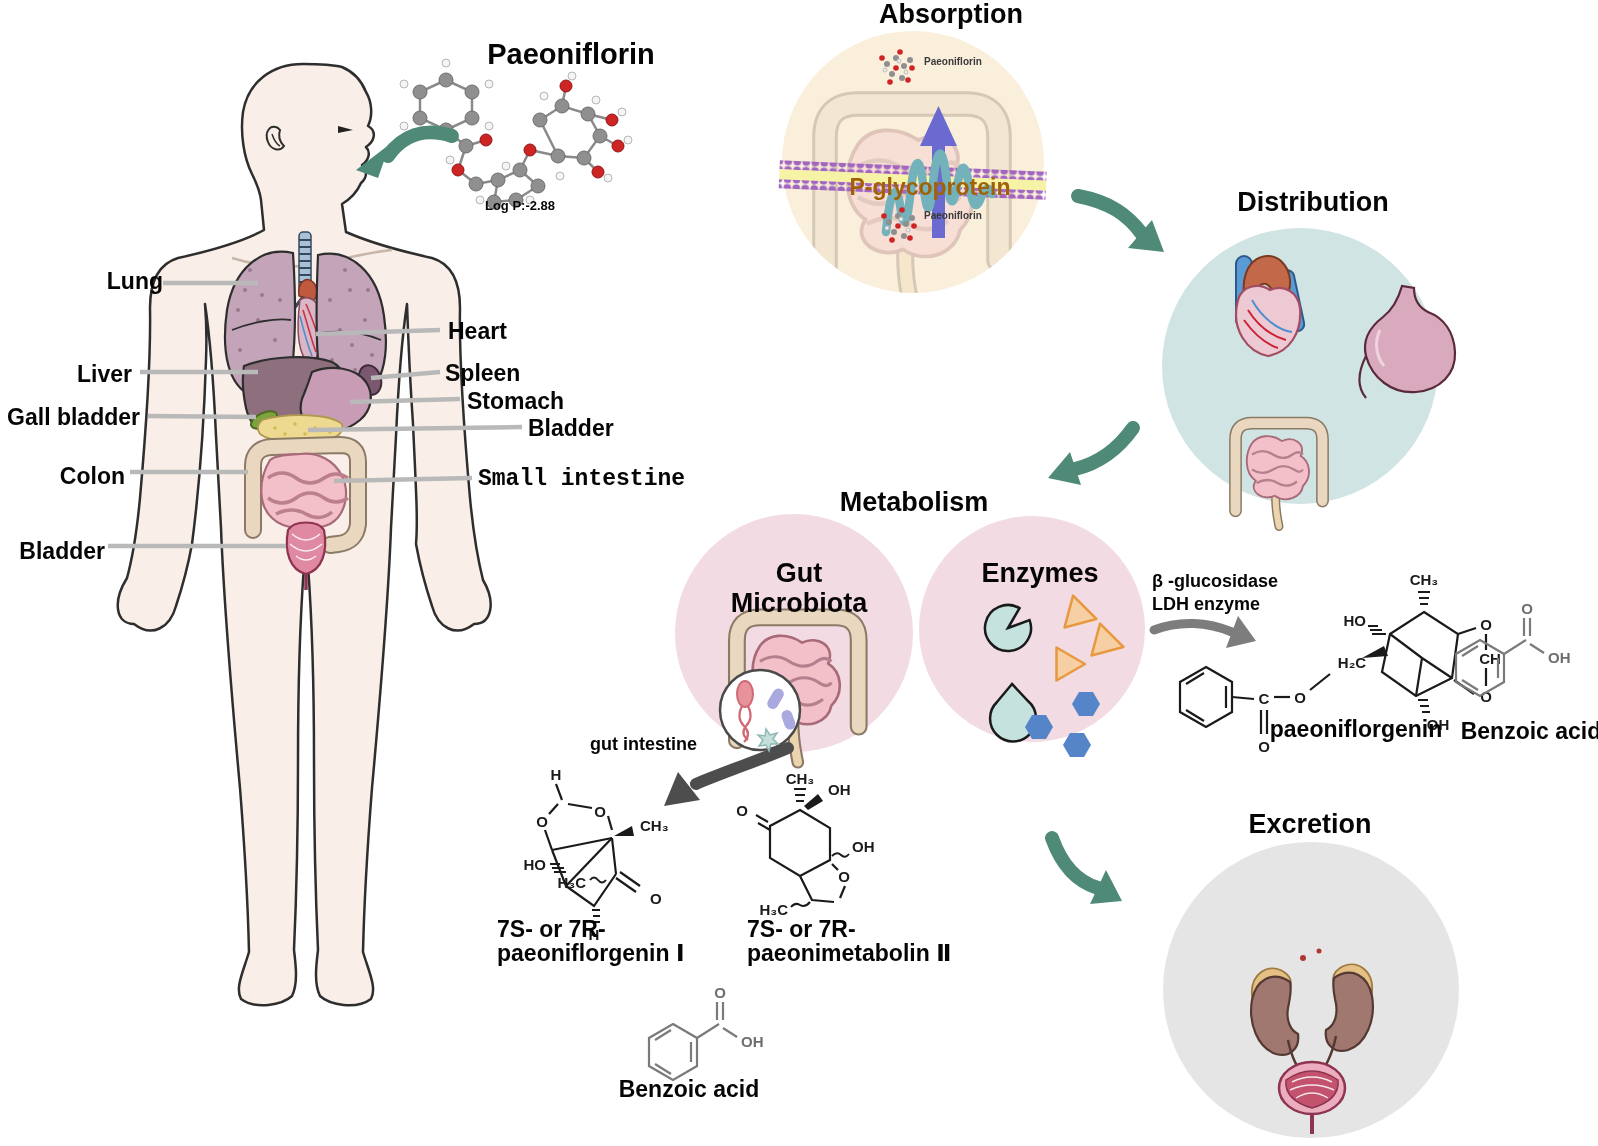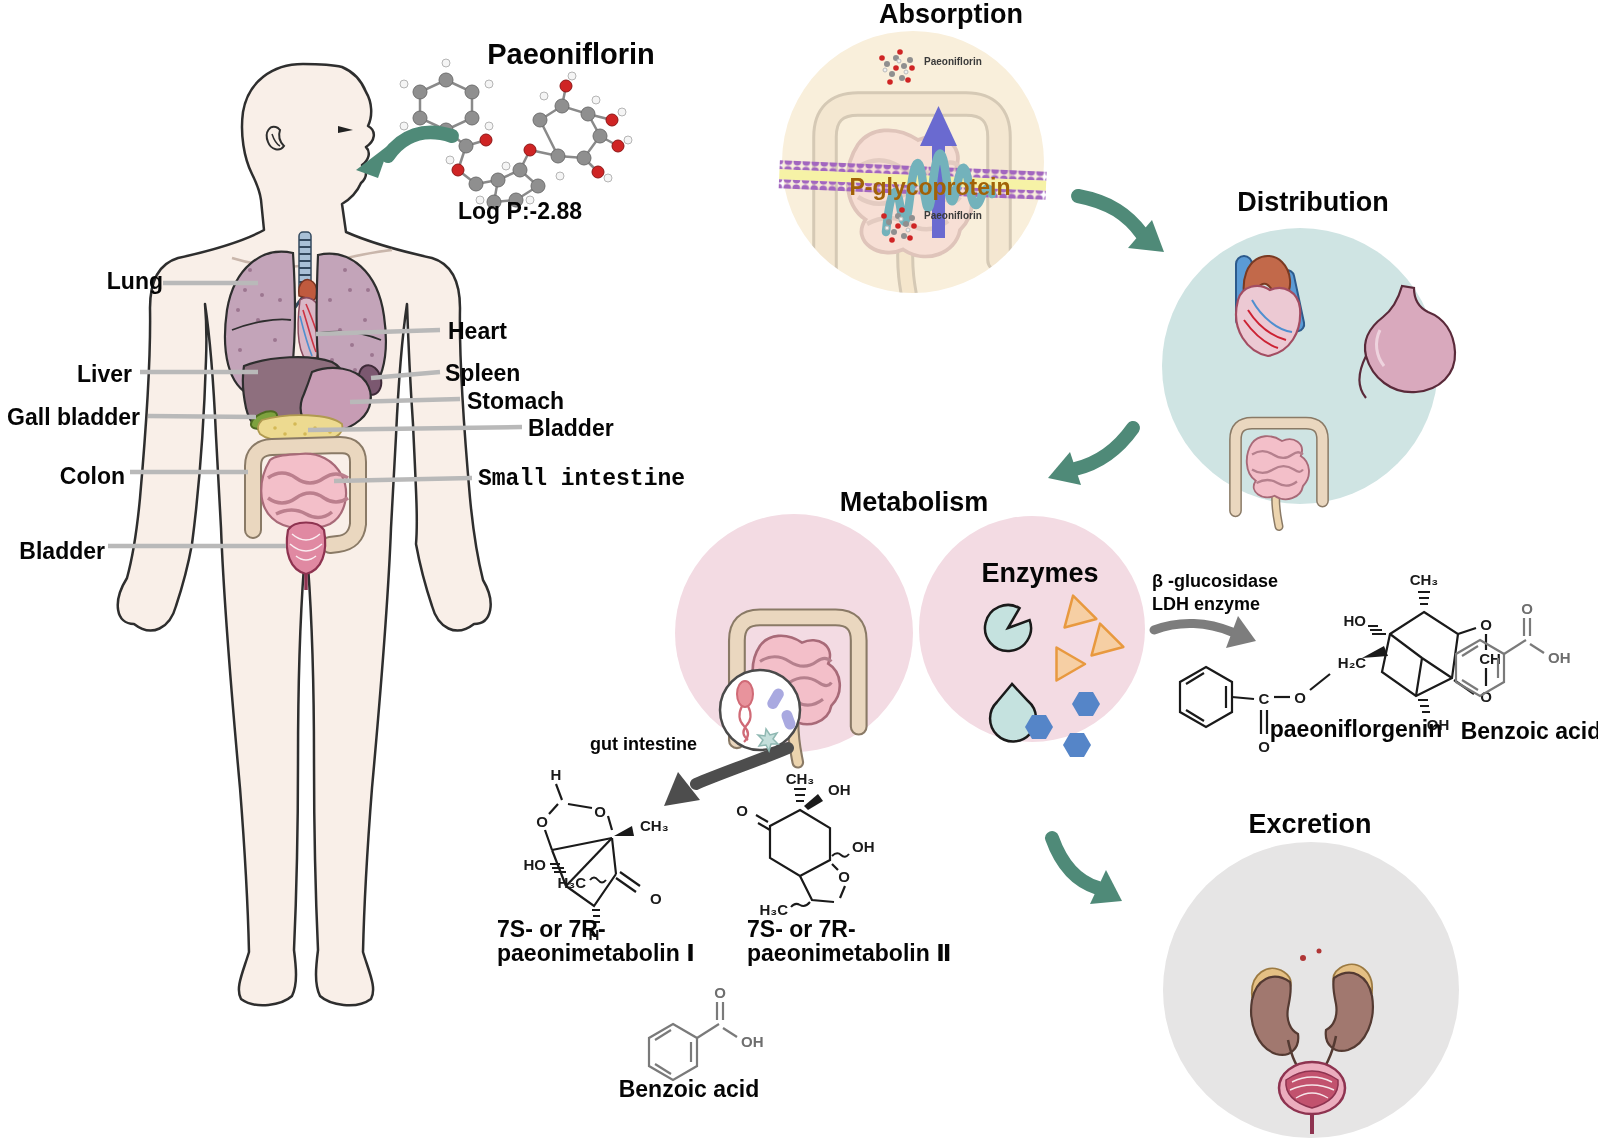--- a/index.html
+++ b/index.html
@@ -2,21 +2,21 @@
 <html><head>
 <meta charset="utf-8">
 <style>
   html,body{margin:0;padding:0;background:#ffffff;}
   #page{position:relative;width:1598px;height:1146px;background:#ffffff;overflow:hidden;
         font-family:"Liberation Sans","DejaVu Sans",sans-serif;}
   #art{position:absolute;left:0;top:0;width:1598px;height:1146px;}
   .lbl{position:absolute;font-weight:bold;color:#050505;white-space:nowrap;line-height:1.1;}
   .ctr{transform:translateX(-50%);}
   .t29{font-size:29px;} .t27{font-size:27px;} .t25{font-size:25px;}
-  .t23{font-size:23px;} .t19{font-size:23px;} .t18{font-size:18px;}
+  .t23{font-size:23px;} .t19{font-size:13px;} .t18{font-size:18px;}
   .tiny{font-size:10px;font-weight:600;color:#3a3a3a;}
   .center-text{text-align:center;}
   .pgp{color:#a16207;}
   svg text{font-family:"Liberation Sans","DejaVu Sans",sans-serif;}
   .atom{font-size:15px;font-weight:bold;fill:#1a1a1a;}
   .atomg{font-size:15px;font-weight:bold;fill:#6e6e6e;}
 </style>
 </head>
 <body>
 
@@ -463,33 +463,37 @@
   <div class="lbl t23" style="left:478px;top:467px;font-family:Liberation Mono, monospace;">Small intestine</div>
 
   <div class="lbl t27 ctr" style="left:951px;top:0px;">Absorption</div>
   <div class="lbl tiny" style="left:924px;top:56px;">Paeoniflorin</div>
   <div class="lbl tiny" style="left:924px;top:210px;">Paeoniflorin</div>
   <div class="lbl t23 ctr pgp" style="left:930px;top:175px;">P-glycoprotein</div>
 
   <div class="lbl t27 ctr" style="left:1313px;top:188px;">Distribution</div>
 
   <div class="lbl t27 ctr" style="left:914px;top:488px;">Metabolism</div>
+  <div class="lbl t27 ctr center-text" style="left:799px;top:559px;">
+    <div>Gut</div>
+    <div>Microbiota</div>
+  </div>
   <div class="lbl t27 ctr" style="left:1040px;top:559px;">Enzymes</div>
   <div class="lbl t18" style="left:1152px;top:570px;line-height:1.25;">
     <div>β -glucosidase</div>
     <div>LDH enzyme</div>
   </div>
   <div class="lbl t18" style="left:590px;top:735px;">gut intestine</div>
 
   <div class="lbl t23 ctr" style="left:1356px;top:717px;">paeoniflorgenin</div>
   <div class="lbl t23 ctr" style="left:1531px;top:719px;">Benzoic acid</div>
 
   <div class="lbl t23" style="left:497px;top:917px;line-height:1.06;">
     <div>7S- or 7R-</div>
-    <div>paeonimetabolin Ⅰ</div>
+    <div>paeoniflorgenin Ⅰ</div>
   </div>
   <div class="lbl t23" style="left:747px;top:917px;line-height:1.06;">
     <div>7S- or 7R-</div>
     <div>paeonimetabolin Ⅱ</div>
   </div>
   <div class="lbl t23 ctr" style="left:689px;top:1077px;">Benzoic acid</div>
 
   <div class="lbl t27 ctr" style="left:1310px;top:810px;">Excretion</div>
 
 </div>

